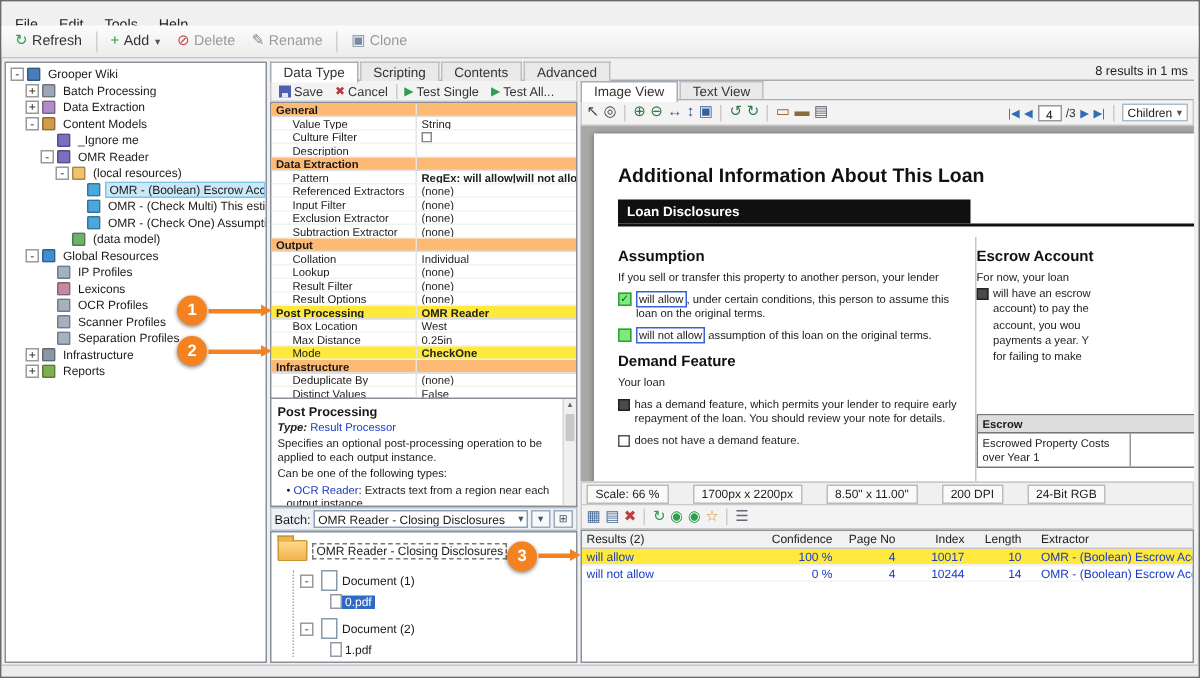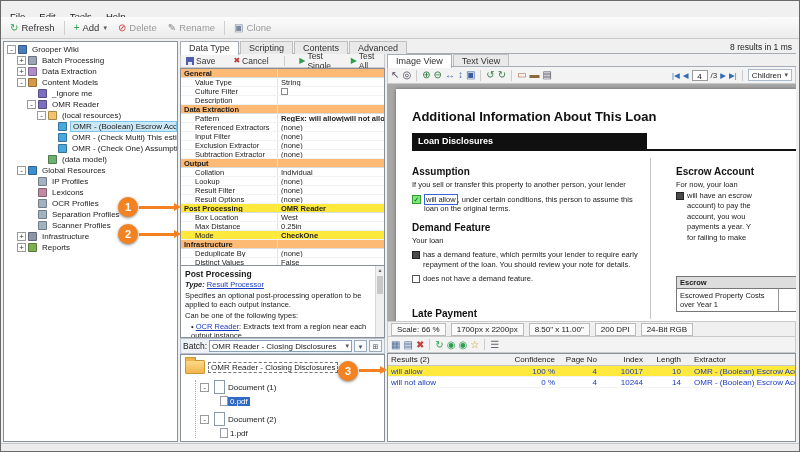--- a/index.html
+++ b/index.html
@@ -19,41 +19,41 @@
 .exp-spacer{width:11px;flex:none}
 .tree-icon{width:9px;height:9px;flex:none;border:1px solid rgba(0,0,0,.3);border-radius:1px;margin-right:3px}
 .tree-label{padding:0 2px;overflow:hidden}
 .tree-label.sel{background:#cbe8f6;border:1px solid #7ec3e8}
 .tabstrip{position:absolute;left:179px;top:40px;right:3px;height:13px;border-bottom:1px solid #a7adb5;font-size:9px}
 .tabs{display:flex;height:13px}
 .tab{padding:0 8px;line-height:12px;color:#333;background:#e9e9e9;border:1px solid #bfbfbf;border-bottom:none;margin-right:1px}
 .tab.active{background:#fff;border-color:#a7adb5;position:relative;z-index:2;height:14px}
 .strip-status{position:absolute;right:4px;top:1px;font-size:8.5px;color:#222}
 .left-col{position:absolute;left:179px;top:53px;width:205px;bottom:9px}
-.save-toolbar{position:absolute;left:0;top:0;right:0;height:14px;display:flex;align-items:center;gap:12px;background:#f3f3f3;border:1px solid #c9c9c9;border-top:none;padding:0 2px;font-size:8.5px}
+.save-toolbar{position:absolute;left:0;top:0;right:0;height:14px;display:flex;align-items:center;gap:2px;background:#f3f3f3;border:1px solid #c9c9c9;border-top:none;padding:0 2px;font-size:8.5px}
 .st-btn{display:inline-flex;align-items:center;gap:2px;padding:0 3px;color:#333}
 .st-sep{width:1px;height:10px;background:#ccc}
 .ic-floppy{width:8px;height:8px;background:#4f5fae;position:relative;display:inline-block}
 .ic-floppy::after{content:'';position:absolute;left:2px;bottom:0;width:4px;height:3px;background:#dfe6ff}
 .ic-x{color:#c03535;font-size:8px}
 .ic-play{color:#2e9e4f;font-size:8px}
 .prop-grid{position:absolute;left:0;top:14px;right:0;height:198px;background:#fff;border:1px solid #8a9099;overflow:hidden;font-size:7.5px}
 .pg-row{display:flex;height:9px;line-height:9px;border-bottom:1px solid #f2f2f2;white-space:nowrap}
 .pg-row.cat{background:#fdba74;font-weight:bold;border-bottom:1px solid #ddd}
 .pg-row.hl{background:#ffe93c}
 .pg-name{width:97px;flex:none;padding-left:14px;overflow:hidden;border-right:1px solid #e4e4e4}
 .pg-row.cat .pg-name{padding-left:3px}
 .pg-val{flex:1;padding-left:3px;overflow:hidden;color:#222}
 .pg-val.b{font-weight:bold}
 .pg-cb{display:inline-block;width:7px;height:7px;border:1px solid #888;background:#fff;margin-top:1px}
 .desc-pane{position:absolute;left:0;top:212px;right:0;height:72px;background:#fff;border:1px solid #8a9099;border-top:none;padding:3px 12px 2px 4px;overflow:hidden}
 .dp-title{font-size:8.5px;font-weight:bold}
 .dp-type{font-size:7.5px;margin-top:1px}
 .tlab{font-weight:bold;font-style:italic}
-.link{color:#1a3bc1;text-decoration:underline;cursor:pointer}
+.link{color:#1a3bc1;cursor:pointer}
 .dp-body{font-size:7.5px;color:#222;margin-top:2px;line-height:9px}
 .dp-bullet{font-size:7.5px;margin-top:2px;line-height:9px;padding-left:6px}
 .dp-bullet::before{content:'• '}
 .dp-scroll{position:absolute;right:0;top:0;bottom:0;width:9px;background:#f0f0f0;border-left:1px solid #d8d8d8;font-size:6px;color:#666;text-align:center;line-height:9px}
 .dp-thumb{position:absolute;left:1px;right:1px;top:10px;height:18px;background:#c8c8c8}
 .batch-bar{position:absolute;left:0;top:284px;right:0;height:16px;display:flex;align-items:center;gap:2px;background:#eef1f5;border:1px solid #b9c2cc;padding:0 2px;font-size:8.5px}
 .bb-select{flex:1;display:flex;align-items:center;justify-content:space-between;height:12px;background:#fff;border:1px solid #8aa0b8;padding:0 2px;font-size:8px;overflow:hidden;white-space:nowrap}
 .bb-btn{width:13px;height:12px;border:1px solid #99aabb;background:#f6f8fa;font-size:7px;line-height:11px;text-align:center;color:#445566}
 .batch-tree{position:absolute;left:0;top:300px;right:0;bottom:0;background:#fff;border:1px solid #8a9099;overflow:hidden;padding:5px 2px 0 4px;font-size:8px}
 .bt-folder{display:flex;align-items:center;gap:3px}
@@ -78,37 +78,37 @@
 .nav-box{width:16px;height:11px;border:1px solid #999;background:#fff;text-align:center;line-height:11px;font-size:8px;color:#111}
 .nav-total{font-size:8px;color:#333}
 .nav-scope{display:flex;align-items:center;gap:2px;border:1px solid #aabbcc;background:#fff;height:12px;padding:0 3px;font-size:8px;color:#222}
 .image-area{position:absolute;left:0;top:30px;right:0;height:237px;background:#a8a8a8;overflow:hidden}
 .page{position:absolute;left:9px;top:5px;right:0;bottom:-60px;background:#fff;padding:20px 0 0 16px;overflow:hidden;box-shadow:0 0 4px rgba(0,0,0,.4)}
 .doc-title{font-size:13px;font-weight:bold;color:#111}
 .sec-row{display:flex;align-items:flex-end;margin-top:9px;border-bottom:2px solid #111;padding-right:6px}
 .sec-bar{width:235px;background:#101010;color:#fff;font-size:9px;font-weight:bold;padding:3px 0 3px 6px}
 .cols{display:flex;margin-top:7px}
 .lcol{width:238px;padding-right:10px;flex:none}
-.rcol{flex:1;border-left:1px solid #c5c5c5;padding-left:25px;overflow:hidden}
+.rcol{flex:1;border-left:1px solid #c5c5c5;padding-left:0;overflow:hidden}
 .h2{font-size:10px;font-weight:bold;margin-top:8px;color:#111}
 .p{font-size:7.5px;margin-top:3px;line-height:9.5px;color:#222}
 .checkline{display:flex;gap:3px;margin-top:5px;font-size:7.5px;line-height:9.5px;color:#222}
 .checkline.tight{margin-top:1px}
 .greenbox{width:9px;height:9px;flex:none;background:#7fe87f;border:1px solid #2f9e2f;font-size:7px;line-height:8px;text-align:center;color:#085a08}
 .hitbox{border:1px solid #3a62d8;padding:0 1px}
 .darkbox{width:8px;height:8px;flex:none;background:#4a4a4a;border:1px solid #222;margin-top:1px}
 .emptybox{width:8px;height:8px;flex:none;background:#fff;border:1px solid #555;margin-top:1px}
 .cb-spacer{width:8px;flex:none}
 .late{margin-top:24px}
 .escrow-table{margin-top:34px;border:1px solid #777;width:152px}
 .et-head{background:#ddd;border-bottom:1px solid #777;font-size:7.5px;font-weight:bold;padding:1px 3px}
 .et-body{display:flex}
 .et-cell{font-size:7.5px;line-height:9px;padding:2px 3px;width:102px;border-right:1px solid #999}
 .et-cell2{flex:1}
-.status-bar{position:absolute;left:0;top:267px;right:0;height:16px;display:flex;align-items:center;gap:5px;background:#f0f0f0;border:1px solid #c9c9c9;padding:0 3px;font-size:8px}
+.status-bar{position:absolute;left:0;top:267px;right:0;height:16px;display:flex;align-items:center;gap:16px;background:#f0f0f0;border:1px solid #c9c9c9;padding:0 3px;font-size:8px}
 .sb-seg{border:1px solid #bbb;background:#fafafa;padding:1px 5px;white-space:nowrap;color:#222}
 .res-toolbar{position:absolute;left:0;top:283px;right:0;height:16px;display:flex;align-items:center;gap:3px;background:#f3f3f3;border:1px solid #c9c9c9;border-top:none;padding:0 3px;font-size:10px}
 .results{position:absolute;left:0;top:299px;right:0;bottom:0;background:#fff;border:1px solid #8a9099;overflow:hidden;font-size:8px}
 .res-head{display:flex;height:12px;line-height:12px;background:#f1f1f1;border-bottom:1px solid #c5c5c5;color:#222}
 .res-row{display:flex;height:11px;line-height:11px;border-bottom:1px solid #f3f3f3}
 .res-row.hl{background:#ffe93c}
 .res-row .rc{color:#1a3bc1}
 .rc{padding:0 3px;white-space:nowrap;overflow:hidden}
 .rc0{width:120px;flex:none}
 .rc1{width:50px;flex:none;text-align:right}
@@ -228,26 +228,26 @@
         <span class="tree-label">Lexicons</span>
       </div>
       <div class="tree-row" style="padding-left: 23px;">
         <span class="exp-spacer"></span>
         <span class="tree-icon" style="background: rgb(163, 178, 192);"></span>
         <span class="tree-label">OCR Profiles</span>
       </div>
       <div class="tree-row" style="padding-left: 23px;">
         <span class="exp-spacer"></span>
         <span class="tree-icon" style="background: rgb(163, 178, 192);"></span>
+        <span class="tree-label">Scanner Profiles</span>
+      </div>
+      <div class="tree-row" style="padding-left: 23px;">
+        <span class="exp-spacer"></span>
+        <span class="tree-icon" style="background: rgb(163, 178, 192);"></span>
         <span class="tree-label">Separation Profiles</span>
-      </div>
-      <div class="tree-row" style="padding-left: 23px;">
-        <span class="exp-spacer"></span>
-        <span class="tree-icon" style="background: rgb(163, 178, 192);"></span>
-        <span class="tree-label">Scanner Profiles</span>
       </div>
       <div class="tree-row" style="padding-left: 13px;">
         <span class="expander">+</span>
         <span class="tree-icon" style="background: rgb(138, 151, 165);"></span>
         <span class="tree-label">Infrastructure</span>
       </div>
       <div class="tree-row" style="padding-left: 13px;">
         <span class="expander">+</span>
         <span class="tree-icon" style="background: rgb(127, 176, 79);"></span>
         <span class="tree-label">Reports</span>
@@ -462,20 +462,24 @@
         <div class="sec-row">
             <div class="sec-bar">Loan Disclosures</div>
           </div>
         <div class="cols">
           <div class="lcol">
             <div class="h2">Assumption</div>
             <div class="p">If you sell or transfer this property to another person, your lender</div>
             <div class="checkline">
                 <span class="greenbox">✓</span>
                 <span class="cltext"><span class="hitbox">will allow</span><span>, under certain conditions, this person to assume this loan on the original terms.</span></span>
+              </div>
+            <div class="checkline">
+                <span class="greenbox"></span>
+                <span class="cltext"><span class="hitbox">will not allow</span><span> assumption of this loan on the original terms.</span></span>
               </div>
             <div class="h2">Demand Feature</div>
             <div class="p">Your loan</div>
             <div class="checkline">
                 <span class="darkbox"></span>
                 <span class="cltext">has a demand feature, which permits your lender to require early repayment of the loan. You should review your note for details.</span>
               </div>
             <div class="checkline">
                 <span class="emptybox"></span>
                 <span class="cltext">does not have a demand feature.</span>

